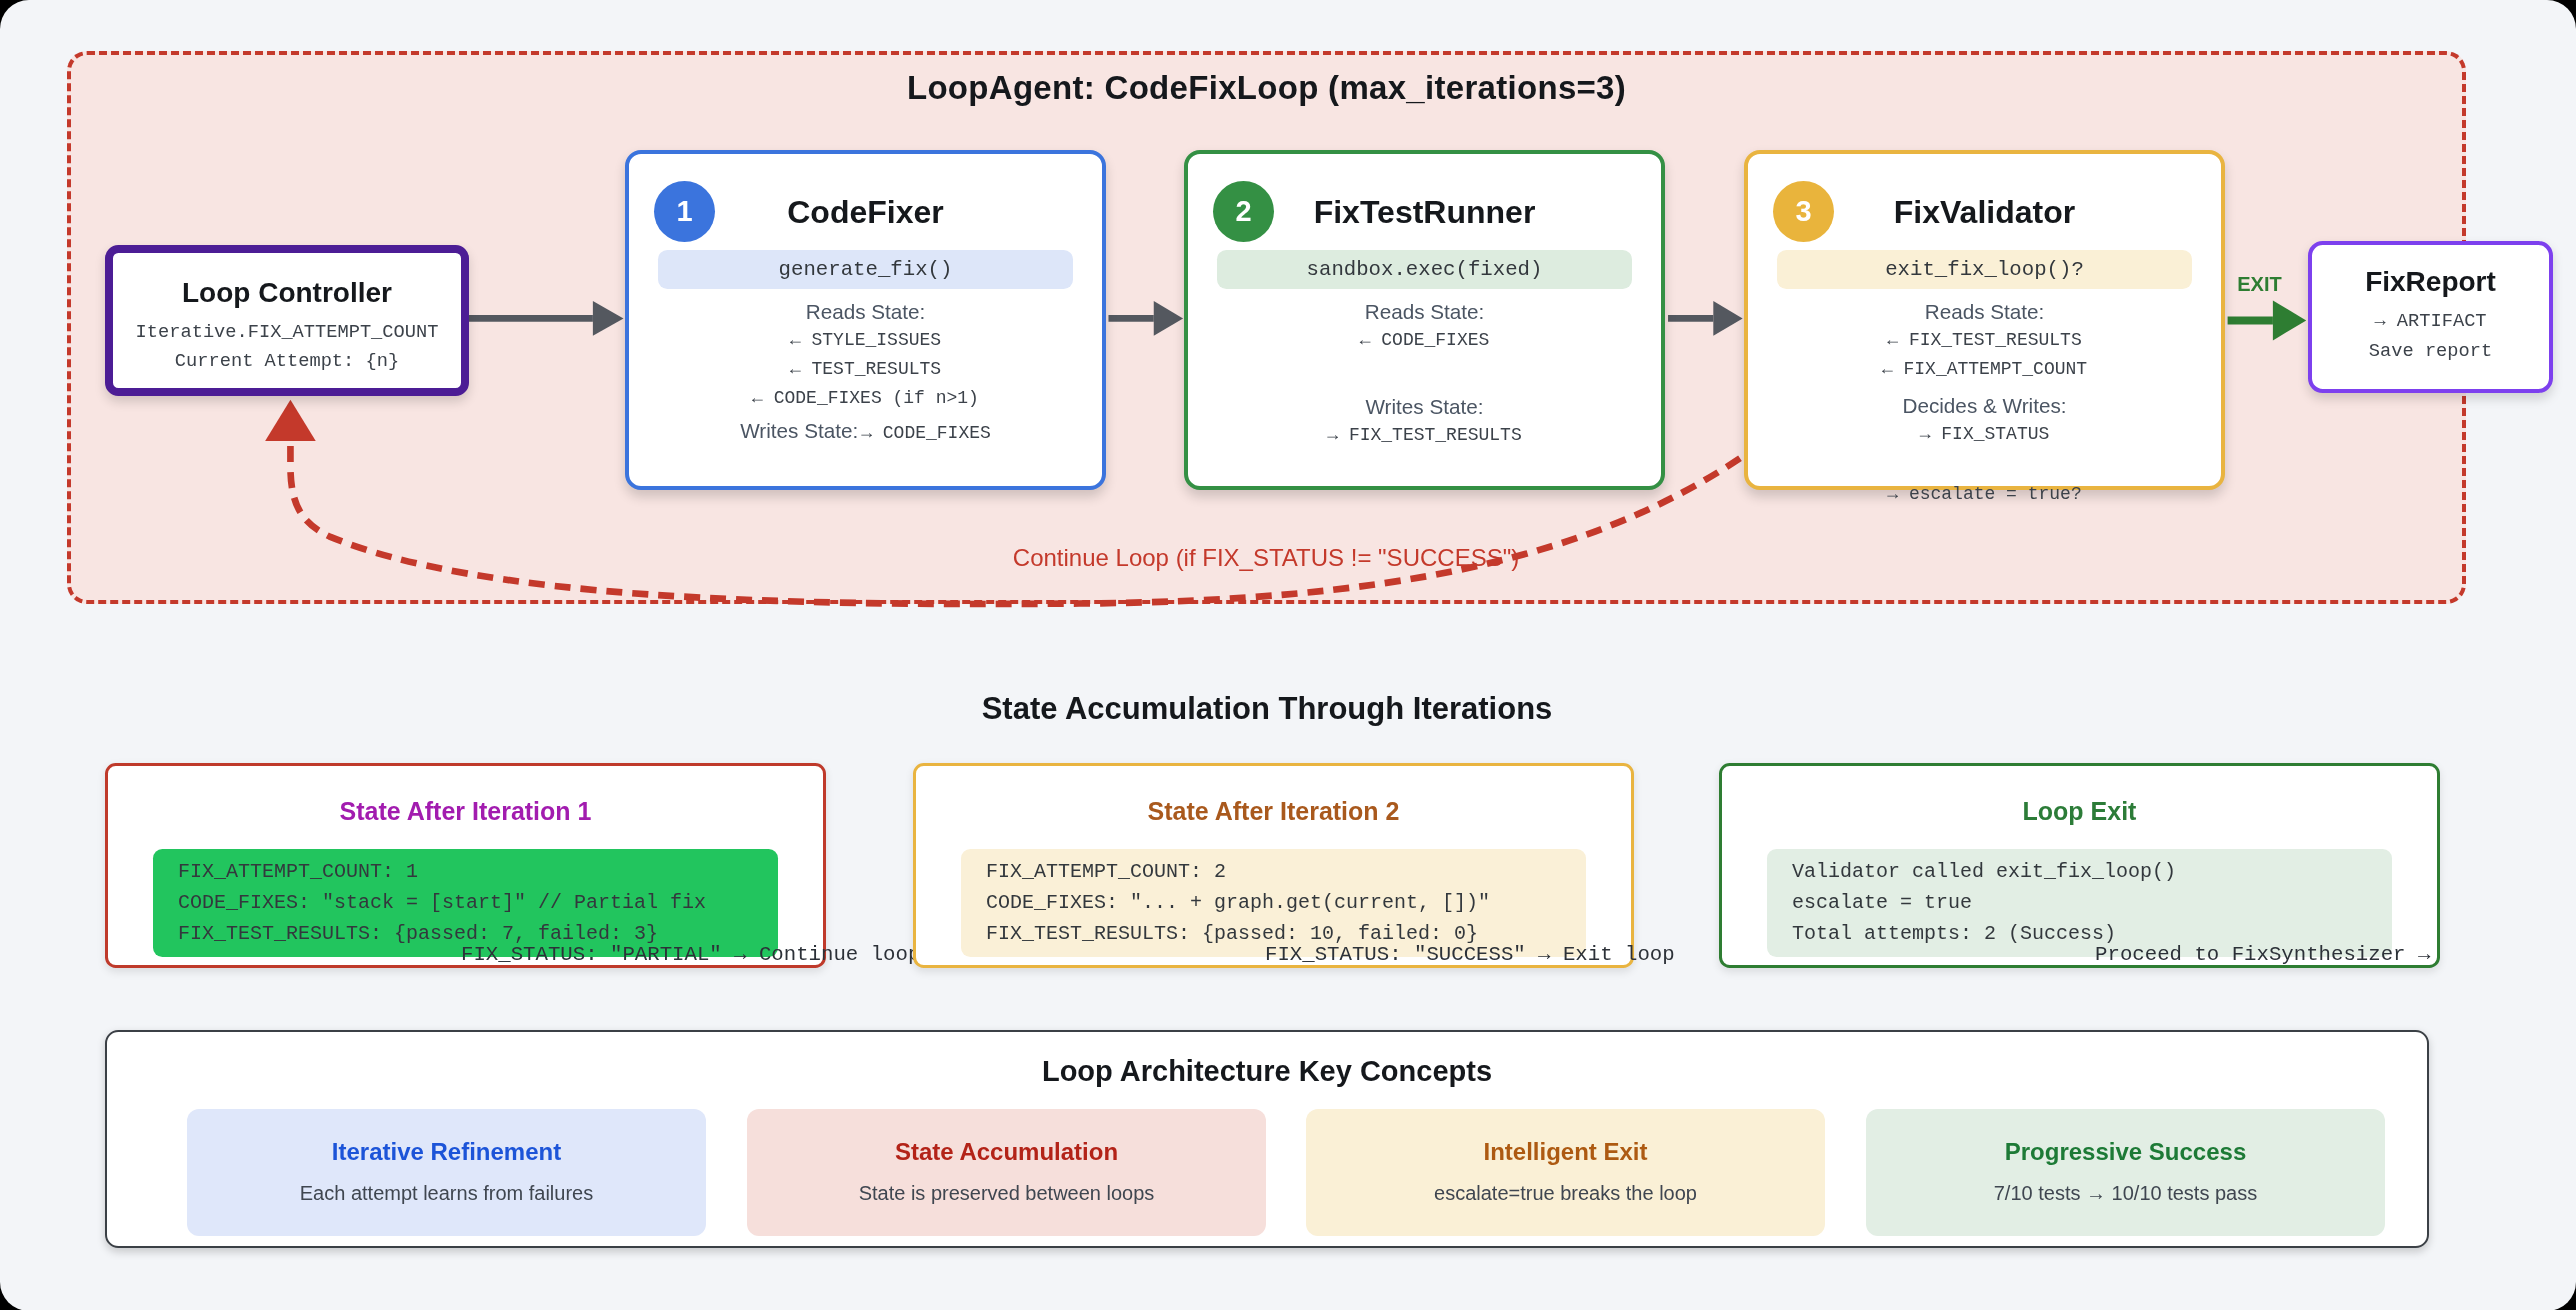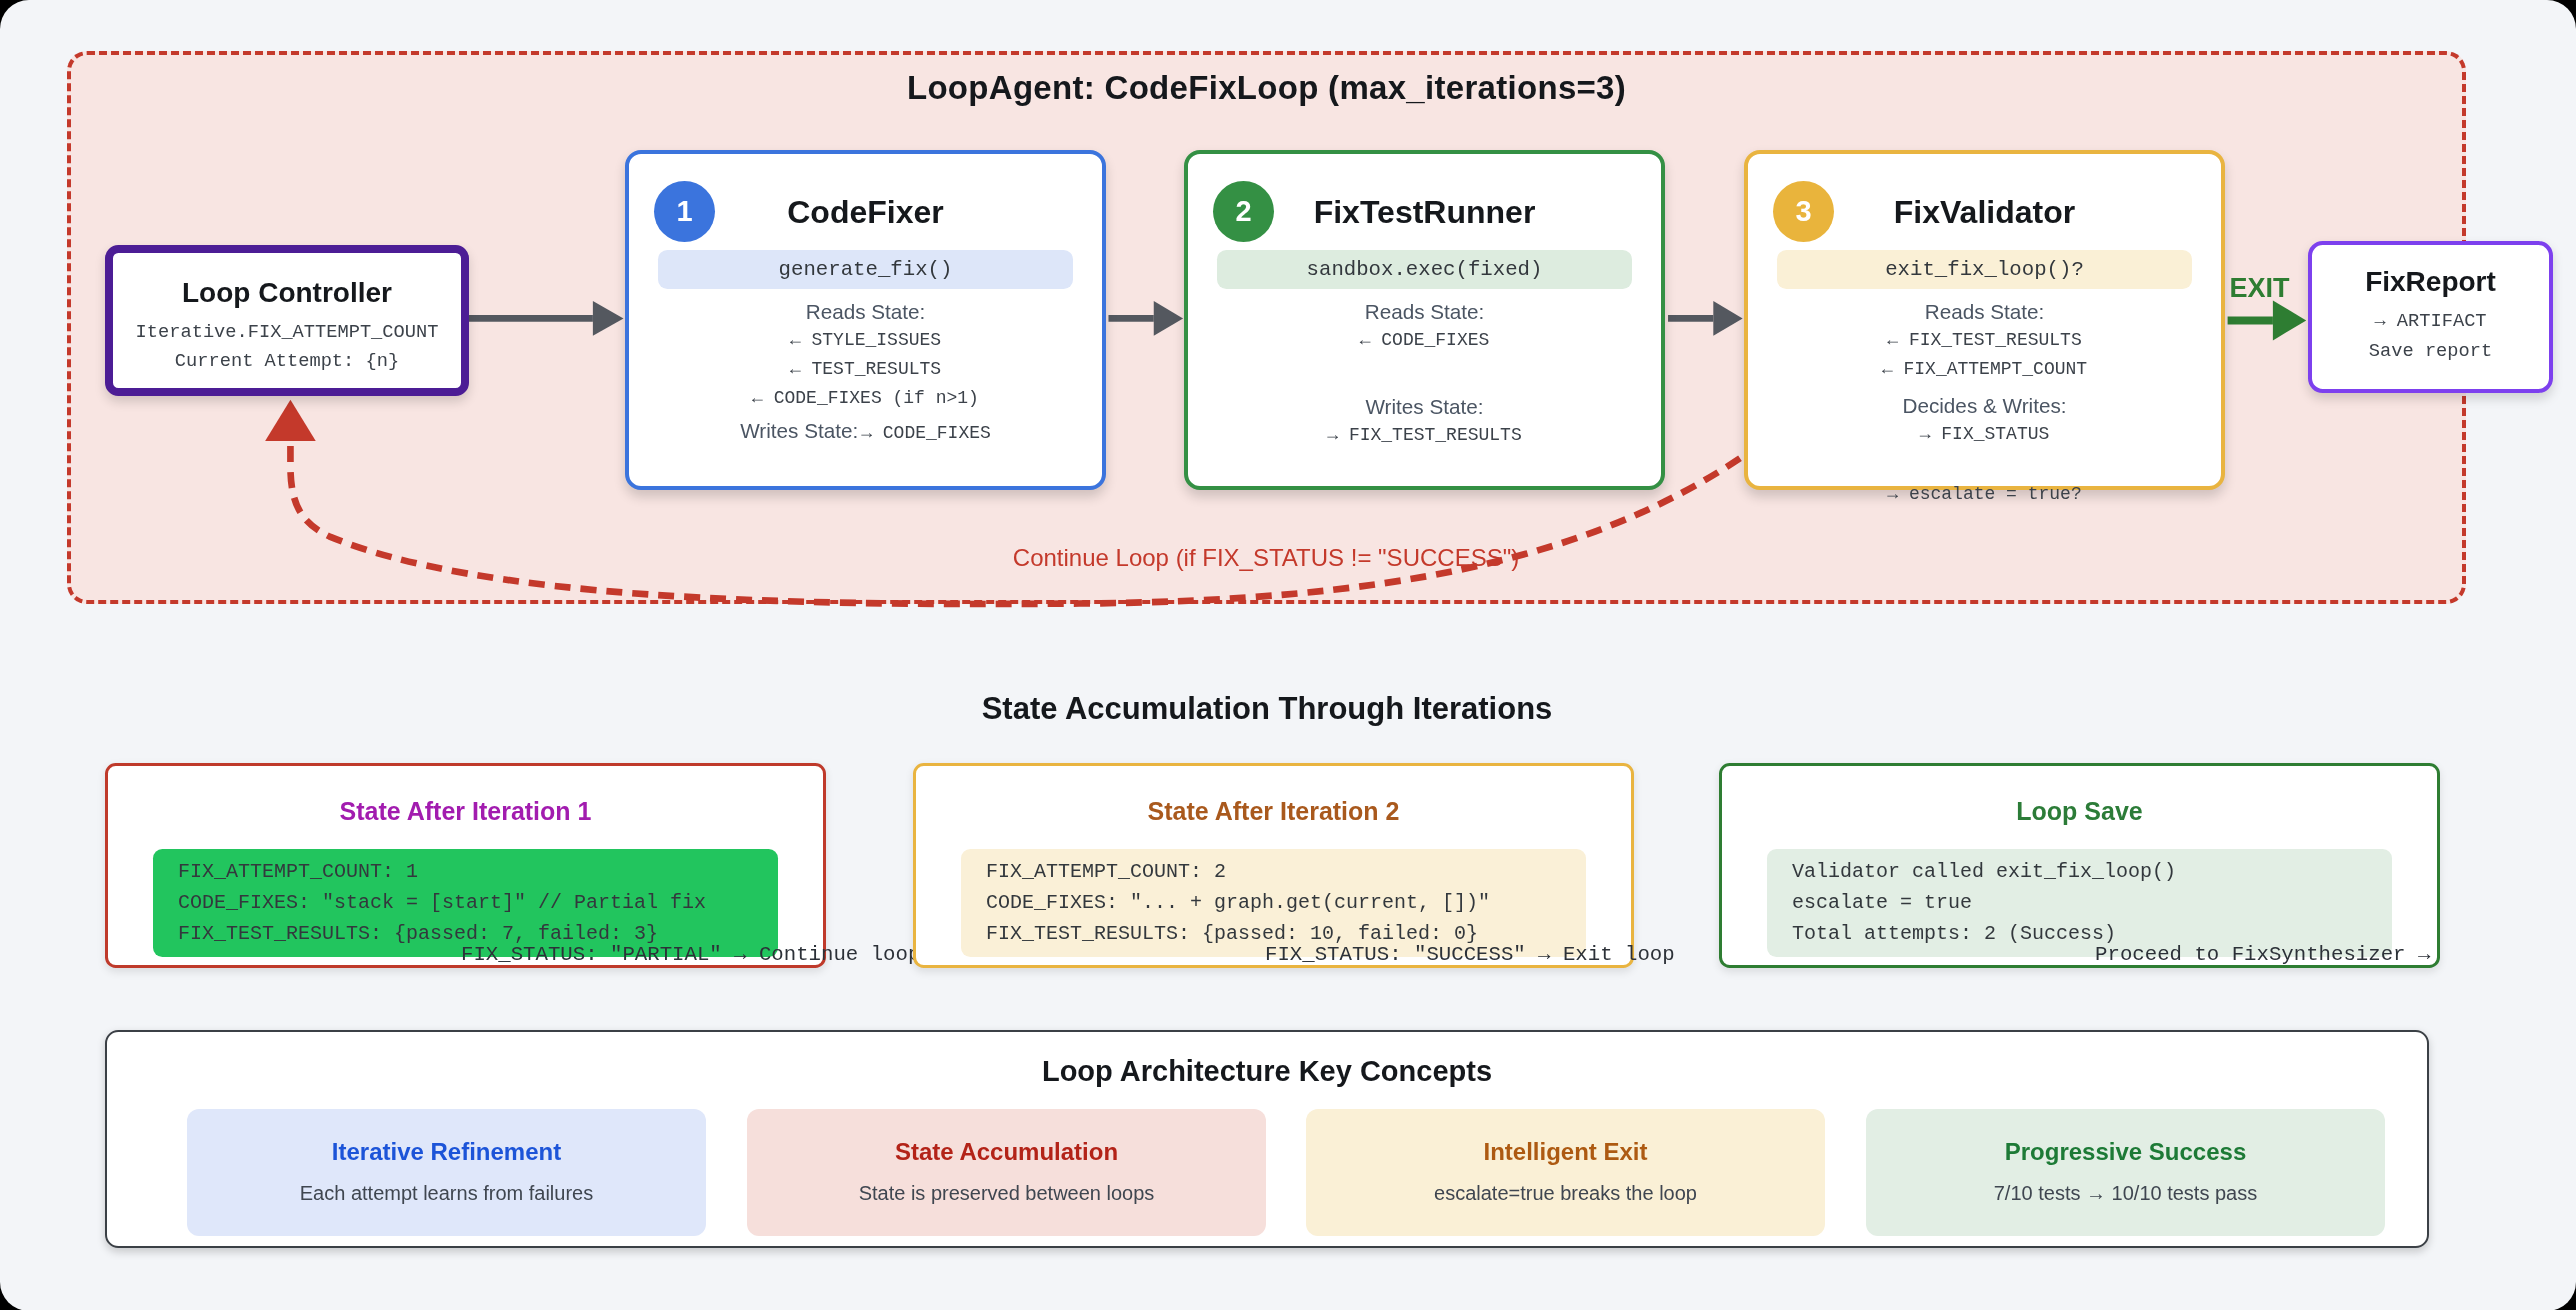--- a/index.html
+++ b/index.html
@@ -48,21 +48,21 @@
   .agent .content{position:absolute;left:0;right:0;top:143px;text-align:center;}
   .agent .content p{margin:0;}
   .lbl{font-size:20.7px;color:#4b5563;line-height:29px;}
   .mline{font-family:"Liberation Mono",monospace;font-size:18px;color:#3c424a;line-height:29px;}
   .writes-inline{margin-top:2.7px !important;line-height:31px;}
   .gap55{margin-top:37px !important;}
   .gap11{margin-top:7.3px !important;}
   .gap47{margin-top:31px !important;}
   
   .exit-label{position:absolute;left:2213px;top:273px;width:93px;text-align:center;
-    font-size:27px;font-weight:bold;color:#2e7d32;z-index:2;}
+    font-size:20px;font-weight:bold;color:#2e7d32;z-index:2;}
   .report{
     position:absolute;left:2308px;top:241px;width:245px;height:152px;background:#fff;
     border:4.7px solid #7d40ee;border-radius:14.7px;box-sizing:border-box;z-index:3;
     box-shadow:0 5.3px 10.7px rgba(0,0,0,.15);text-align:center;
   }
   .report h2{margin:21px 0 0 0;font-size:28px;color:#15181c;}
   .report .mono{font-family:"Liberation Mono",monospace;font-size:18.7px;line-height:30px;color:#3c424a;}
   .report .mono.first{margin-top:8px;}
   .continue-label{
     position:absolute;left:966px;top:544px;width:600px;text-align:center;
@@ -217,21 +217,21 @@
     <h3>State After Iteration 2</h3>
     <div class="codeblock">
       <p>FIX_ATTEMPT_COUNT: 2</p>
       <p>CODE_FIXES: "... + graph.get(current, [])"</p>
       <p>FIX_TEST_RESULTS: {passed: 10, failed: 0}</p>
     </div>
     <div class="sfooter">FIX_STATUS: "SUCCESS" → Exit loop</div>
   </div>
 
   <div class="sbox green">
-    <h3>Loop Save</h3>
+    <h3>Loop Exit</h3>
     <div class="codeblock">
       <p>Validator called exit_fix_loop()</p>
       <p>escalate = true</p>
       <p>Total attempts: 2 (Success)</p>
     </div>
     <div class="sfooter">Proceed to FixSynthesizer →</div>
   </div>
 
   <div class="concepts">
     <h2>Loop Architecture Key Concepts</h2>

